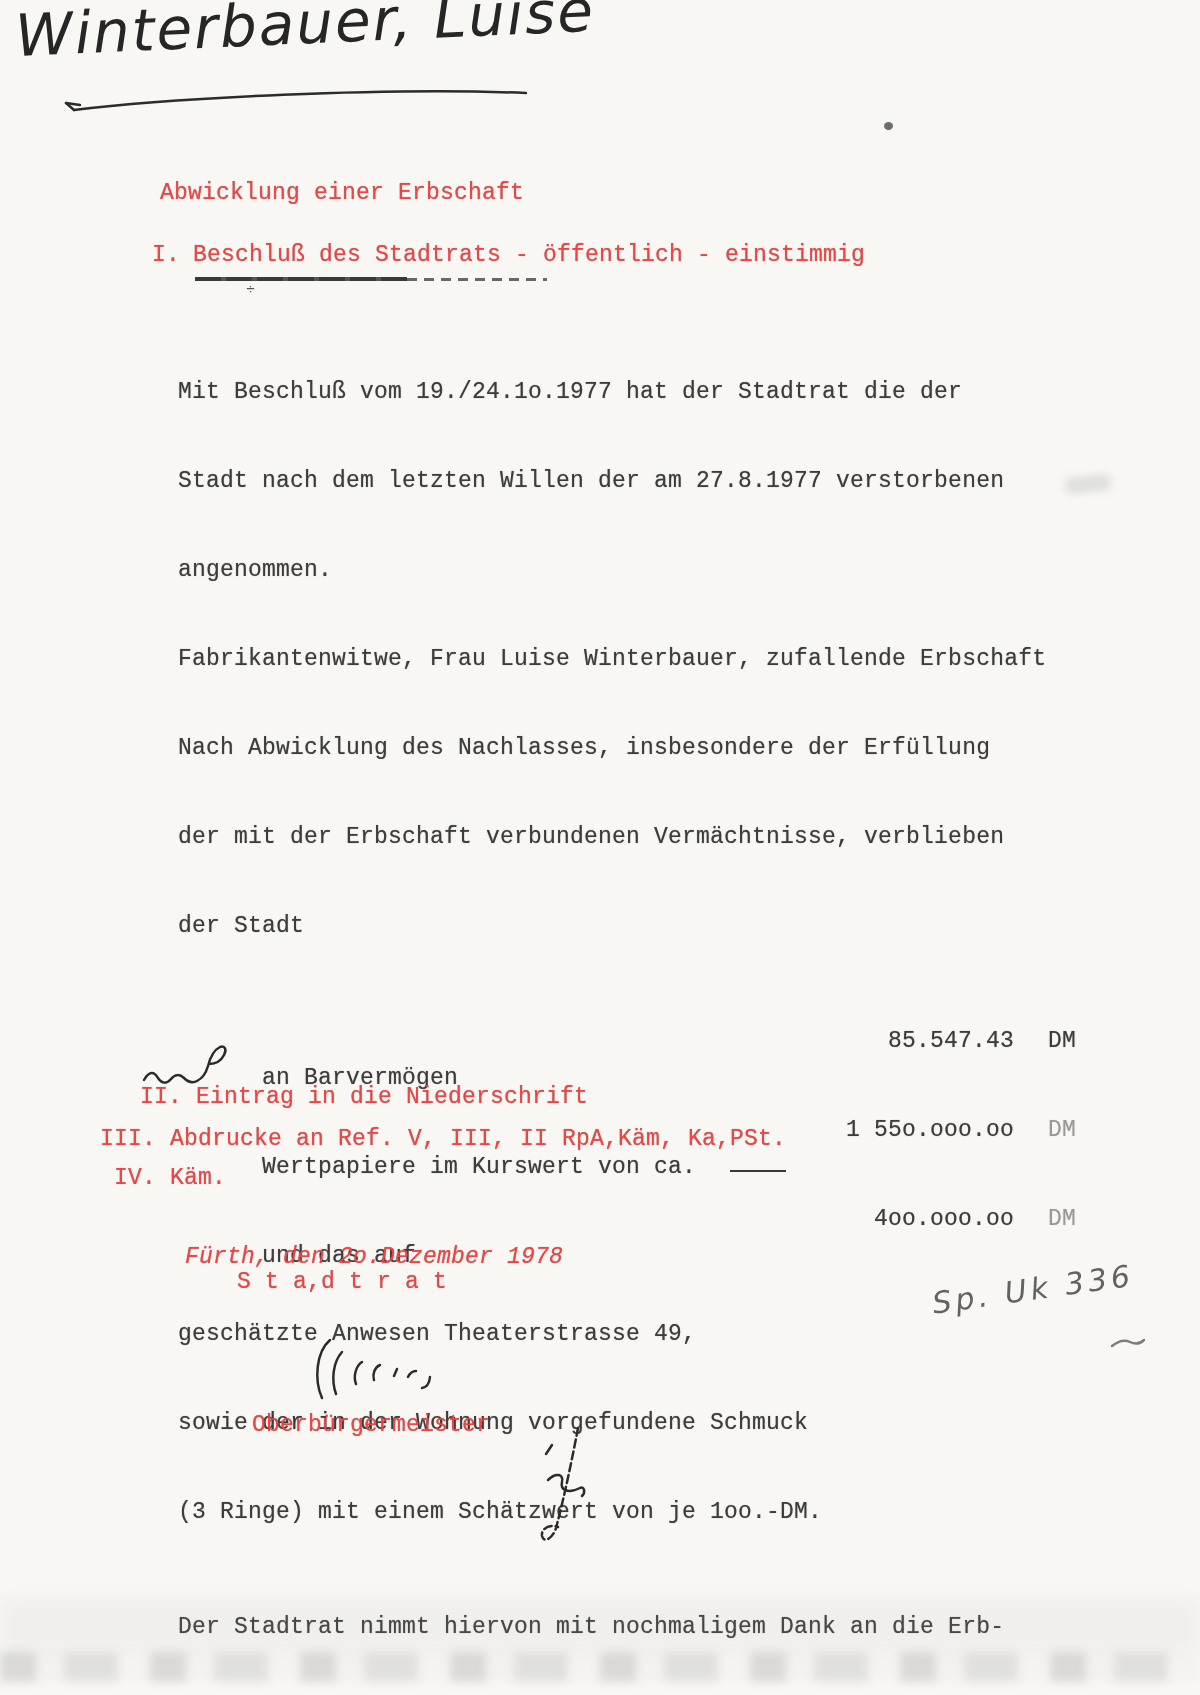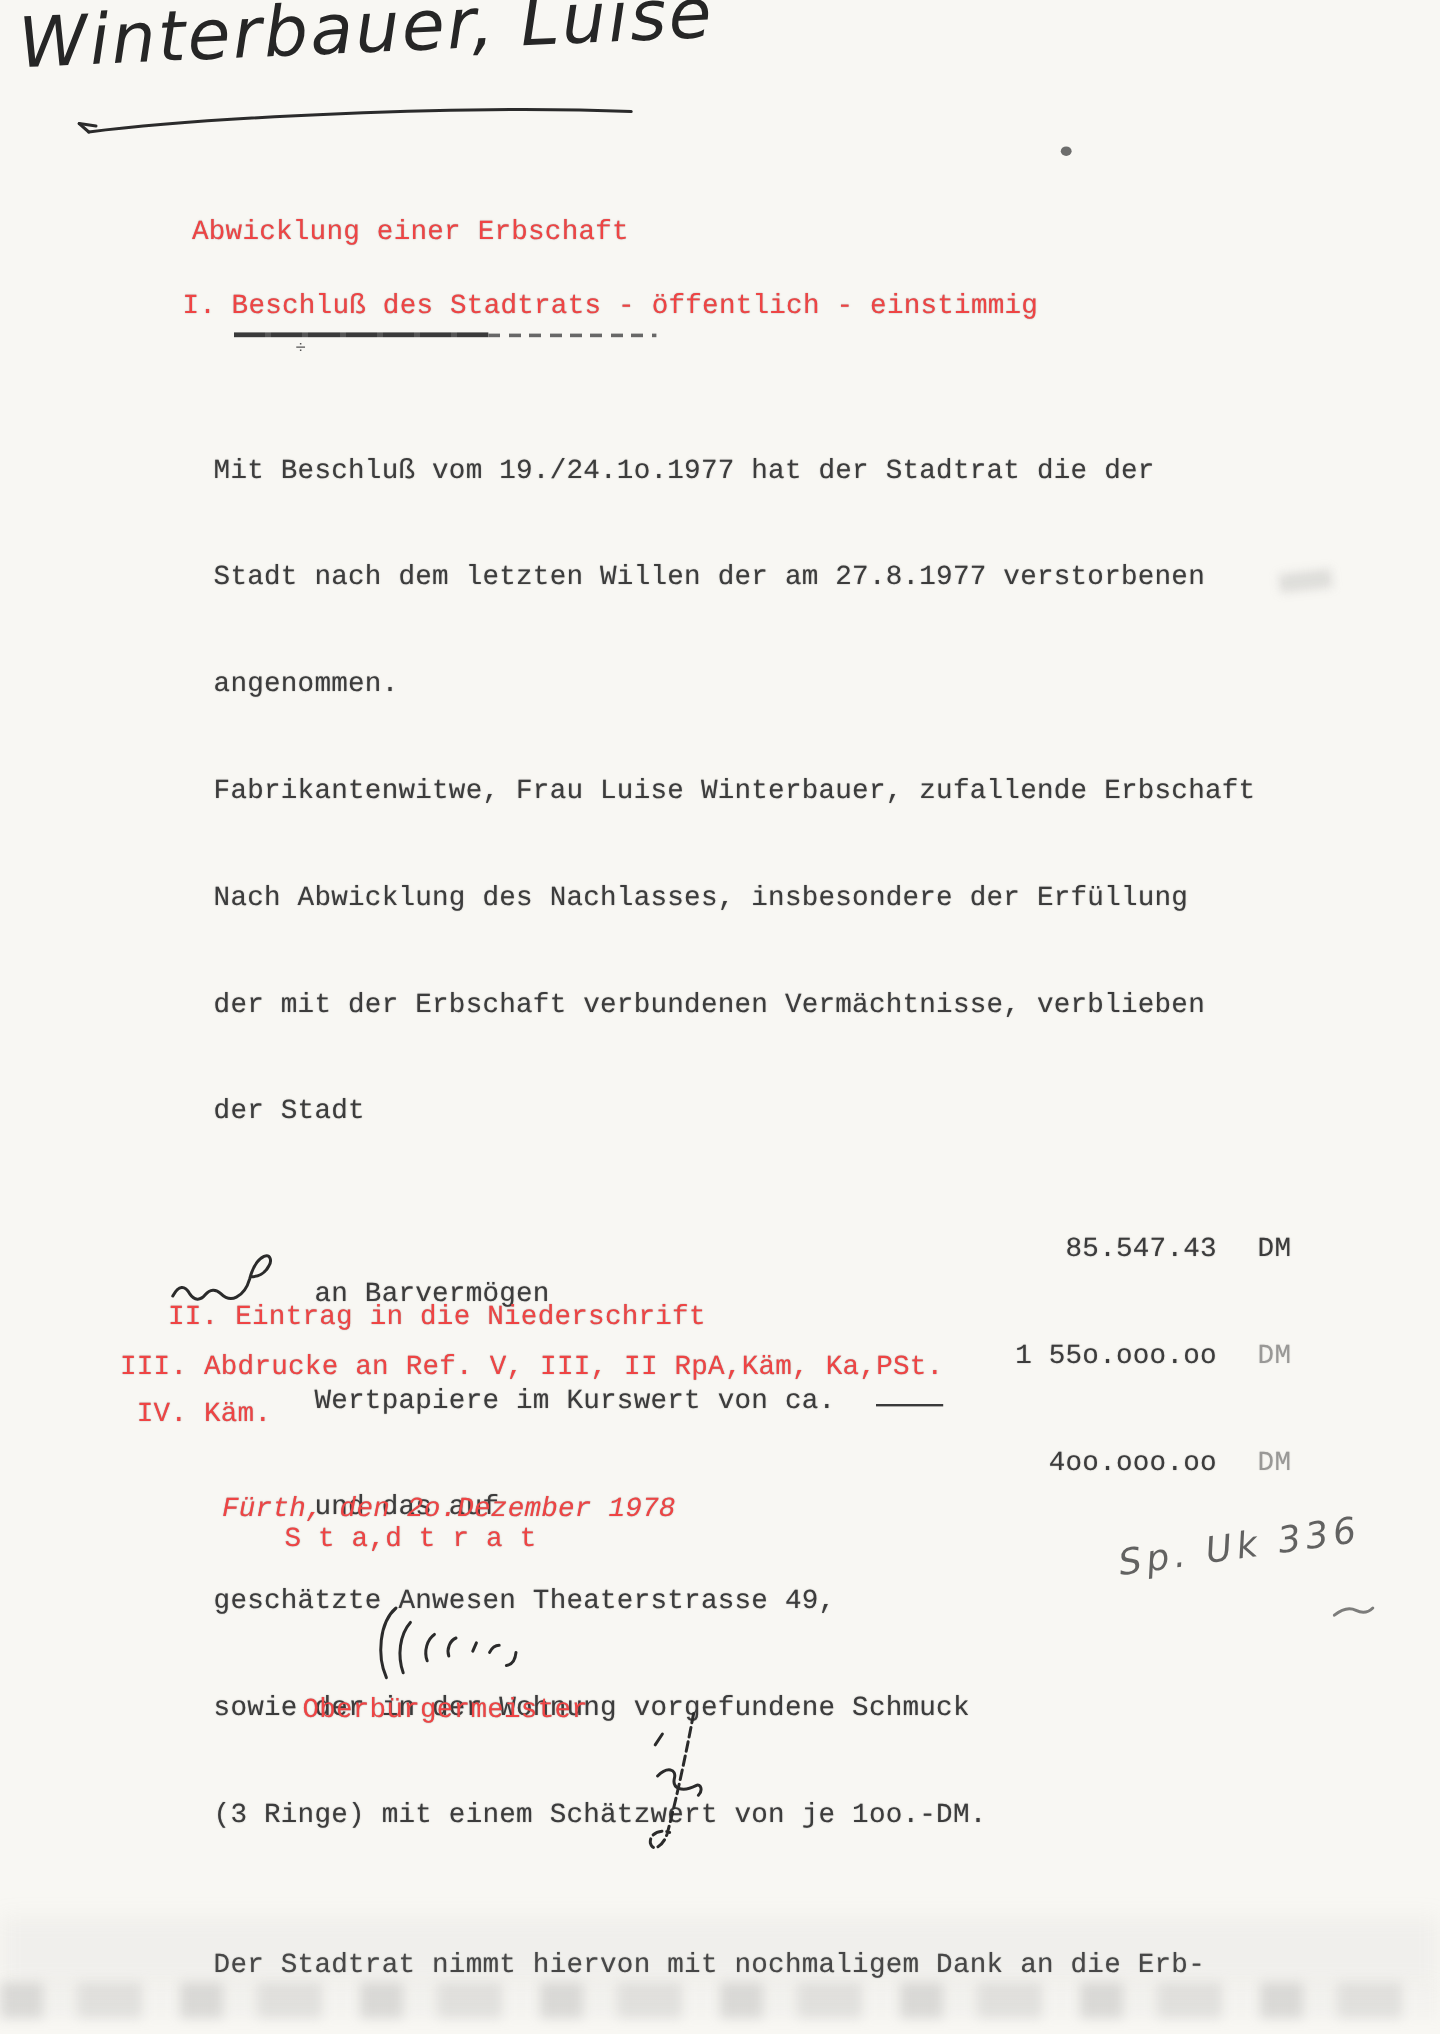--- a/index.html
+++ b/index.html
@@ -13,21 +13,21 @@
   .t{
     position:absolute;white-space:pre;font-size:23px;letter-spacing:.2px;
     color:#ef4444;text-shadow:0 0 1px rgba(60,60,60,.55);
   }
   .body-text{
     position:absolute;left:178px;top:322px;width:930px;
     font-size:23px;letter-spacing:.2px;color:#3c3c3c;
     text-shadow:0 0 1px rgba(60,60,60,.55);white-space:pre;
   }
   .tl{line-height:37px;height:37px;}
-  .p3-start{margin-top:10px;}
+  .p3-start{}
   .money-row{position:relative;line-height:37px;height:37px;}
   .amt{position:absolute;right:94px;top:0;}
   .cur{position:absolute;left:870px;top:0;}
   .cur.faded{opacity:.5;}
   
   .rule-solid{position:absolute;left:195px;top:277px;width:212px;height:4px;
     background:repeating-linear-gradient(90deg,#3a3a3a 0 26px,#565656 26px 31px);}
   .rule-dash{position:absolute;left:407px;top:278px;width:140px;height:3px;
     background:repeating-linear-gradient(90deg,#4e4e4e 0 10px,transparent 10px 17px);opacity:.85;}
   .tickmark{position:absolute;left:246px;top:282px;font-size:15px;color:#555;}

